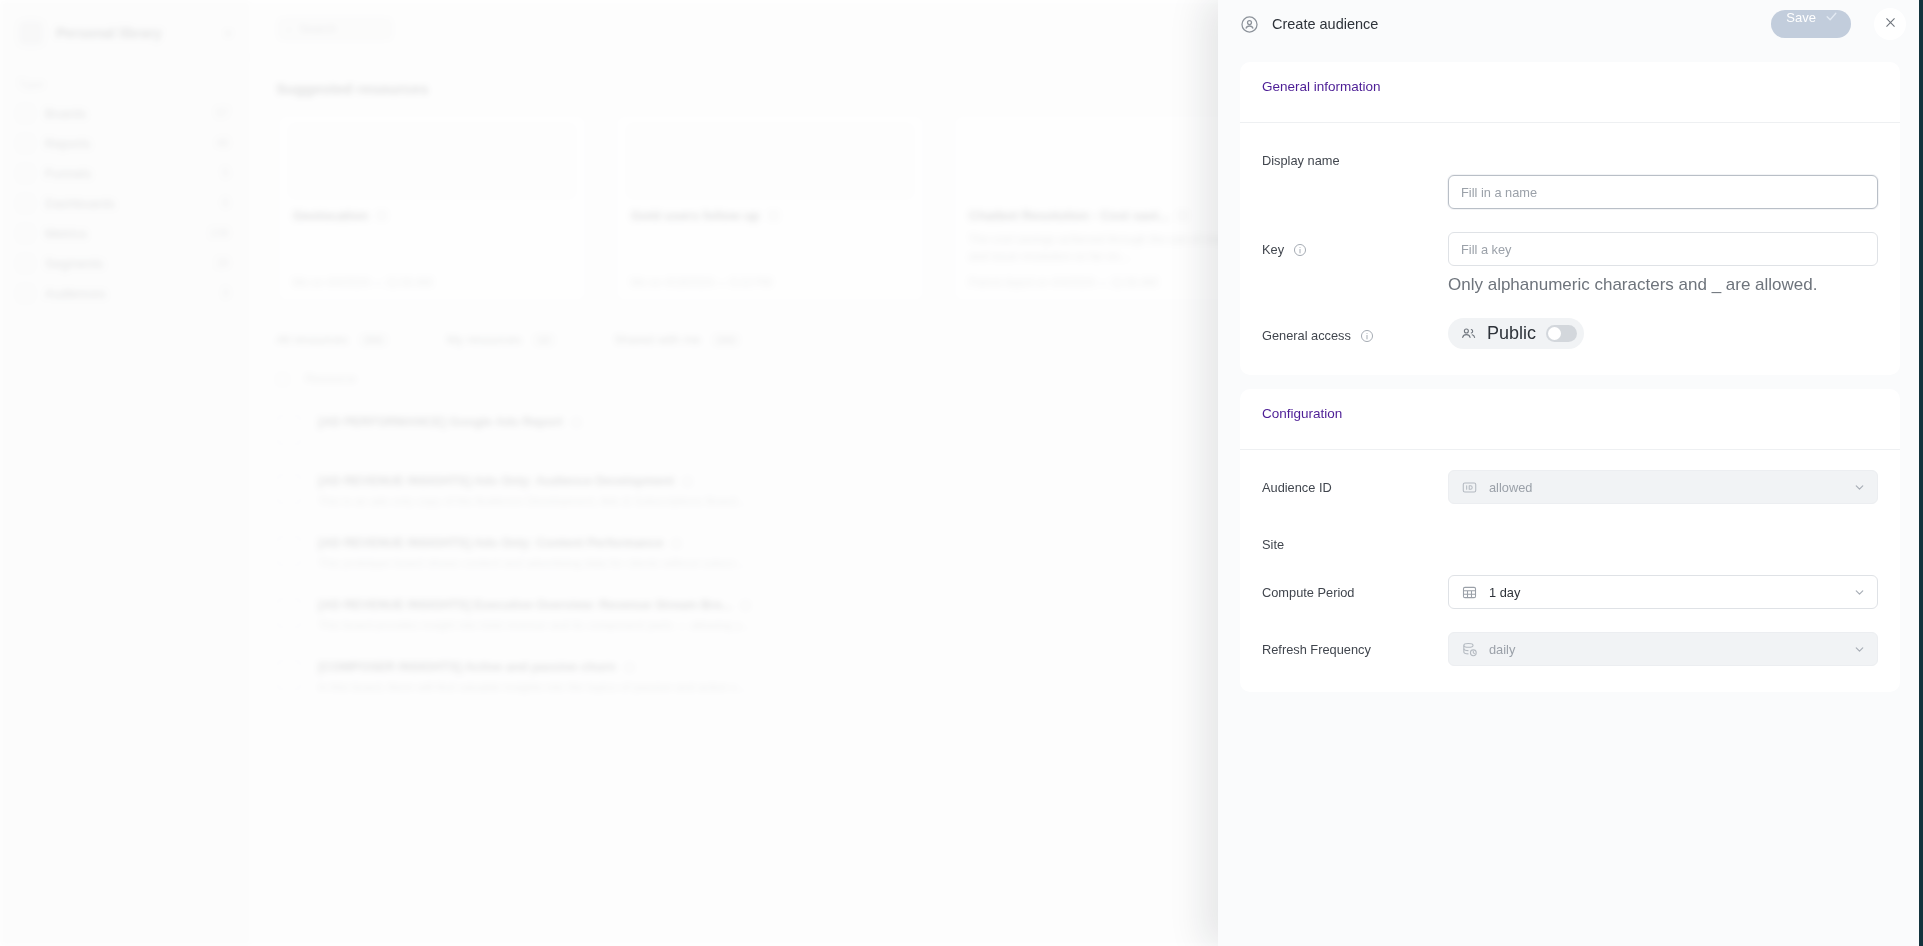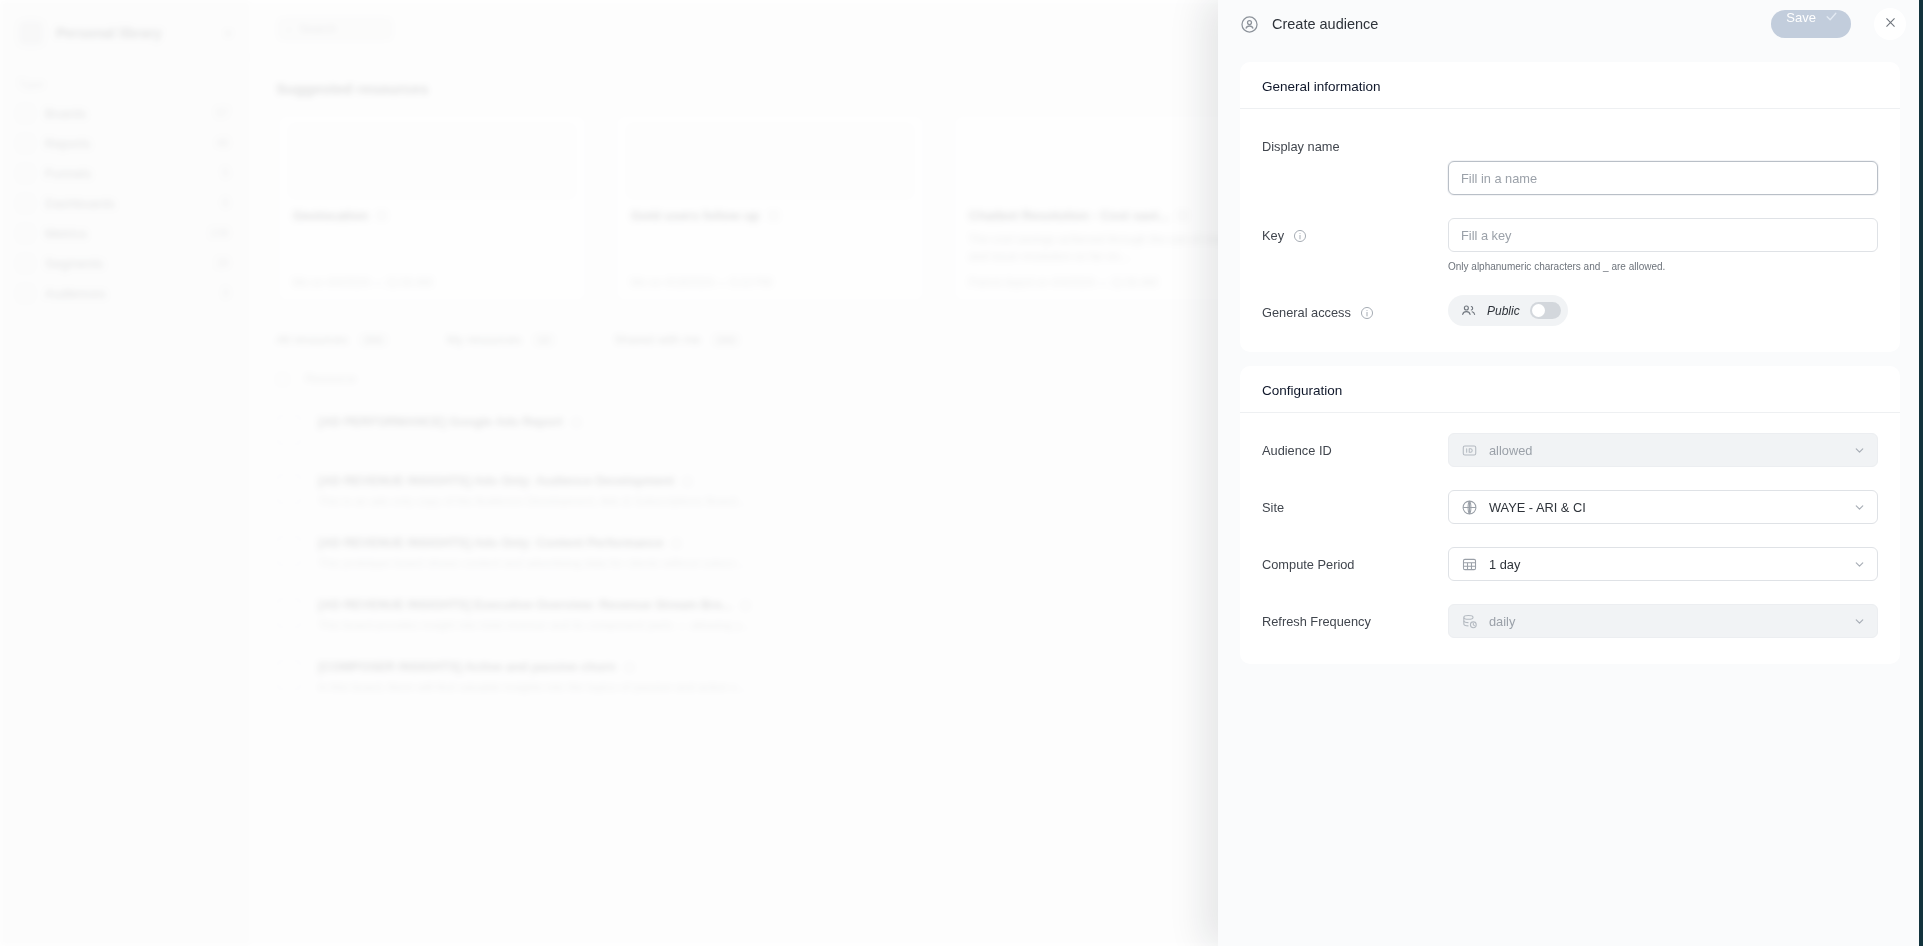--- a/index.html
+++ b/index.html
@@ -90,54 +90,54 @@
   .btn-save .ck { width: 13px; height: 13px; color: #e3eaf3; }
   .btn-close {
     width: 32px; height: 32px; border-radius: 50%; background: #ffffff;
     border: none; display: flex; align-items: center; justify-content: center;
     margin-left: 10px; color: #6e747c; cursor: default;
   }
   .drawer-body { flex: 1; overflow: hidden; padding: 0 0 0 0; background: #fafbfc; }
 
   .sect { background: #ffffff; border-radius: 10px; margin: 0 22px 14px 22px; }
   .sect:first-child { margin-top: 14px; }
-  .sect-title { font-size: 13.5px; color: #0f172a; padding: 17px 22px 14px; border-bottom: 1px solid #eef0f2; }
+  .sect-title { font-size: 13.5px; color: #4c1d95; padding: 17px 22px 28px; border-bottom: 1px solid #eef0f2; }
   .sect-body { padding: 20px 22px 26px; }
 
   .row { display: flex; align-items: flex-start; margin-bottom: 23px; }
   .row:last-child { margin-bottom: 0; }
   .row-label {
     width: 186px; flex: 0 0 186px; font-size: 12.8px; color: #41464e;
     padding-top: 10px; display: flex; align-items: center; gap: 9px;
   }
   .info-ico { width: 14px; height: 14px; color: #a5abb3; flex: 0 0 14px; }
   .row-ctl { flex: 1; min-width: 0; }
 
   .inp {
     width: 100%; height: 34px; border: 1px solid #dfe2e6; border-radius: 6px;
     background: #ffffff; padding: 0 12px; font-size: 12.8px; color: #2e333a;
     font-family: inherit; outline: none;
   }
   .inp::placeholder { color: #9ba1a9; }
   .inp.focused { border-color: #b9bfc7; box-shadow: 0 0 0 1px rgba(140,150,165,0.10); margin-top: 32px; }
-  .hint { font-size: 10px; color: #6e747c; margin-top: 9px; }
+  .hint { font-size: 17px; color: #6e747c; margin-top: 9px; }
   .ta {
     width: 100%; height: 58px; border: 1px solid #dfe2e6; border-radius: 6px;
     background: #ffffff; padding: 9px 12px; font-size: 12.8px; color: #2e333a;
     font-family: inherit; resize: none; outline: none;
   }
   .ta::placeholder { color: #9ba1a9; }
   .counter { font-size: 11.5px; color: #9ba1a9; text-align: right; margin-top: 6px; }
 
   .toggle-pill {
     display: inline-flex; align-items: center; gap: 10px; height: 31px;
     background: #f1f3f5; border-radius: 16px; padding: 0 7px 0 12px;
   }
   .pill-ico { width: 17px; height: 17px; color: #70767e; }
-  .pill-lab { font-size: 12px; color: #2e333a; font-style: italic; }
+  .pill-lab { font-size: 18px; color: #2e333a; }
   .switch { width: 31px; height: 17px; border-radius: 9px; background: #d3d7dc; position: relative; }
   .switch::after {
     content: ""; position: absolute; left: 2px; top: 2px; width: 13px; height: 13px;
     border-radius: 50%; background: #ffffff;
   }
 
   .select {
     width: 100%; height: 34px; border: 1px solid #dfe2e6; border-radius: 6px;
     background: #ffffff; display: flex; align-items: center; gap: 11px;
     padding: 0 11px 0 12px; font-size: 12.8px; color: #2e333a;
@@ -447,37 +447,20 @@
                   <svg viewBox="0 0 24 24" fill="none" stroke="currentColor" stroke-width="2.2" stroke-linecap="round" stroke-linejoin="round">
                       <path d="M6 9l6 6 6-6"></path>
                     </svg>
                 </span>
               </div>
             </div>
           </div>
 
           <div class="row">
             <div class="row-label">Site</div>
-            <div class="row-ctl">
-              <div class="select">
-                <span class="sel-ico">
-                  <svg viewBox="0 0 24 24" fill="none" stroke="currentColor" stroke-width="1.5">
-                      <circle cx="12" cy="12" r="9"></circle>
-                      <path d="M3 12h18M12 3v18"></path>
-                      <path d="M12 3c2.6 2.4 2.6 15.6 0 18M12 3C9.4 5.4 9.4 18.6 12 21"></path>
-                    </svg>
-                </span>
-                <span class="sel-val">WAYE - ARI &amp; CI</span>
-                <span class="chev">
-                  <svg viewBox="0 0 24 24" fill="none" stroke="currentColor" stroke-width="2.2" stroke-linecap="round" stroke-linejoin="round">
-                      <path d="M6 9l6 6 6-6"></path>
-                    </svg>
-                </span>
-              </div>
-            </div>
           </div>
 
           <div class="row">
             <div class="row-label">Compute Period</div>
             <div class="row-ctl">
               <div class="select">
                 <span class="sel-ico">
                   <svg viewBox="0 0 24 24" fill="none" stroke="currentColor" stroke-width="1.5">
                       <rect x="3.5" y="4.8" width="17" height="14.4" rx="2"></rect>
                       <path d="M3.5 9.6h17M9.2 9.6v9.6M14.8 9.6v9.6M3.5 14.4h17"></path>

